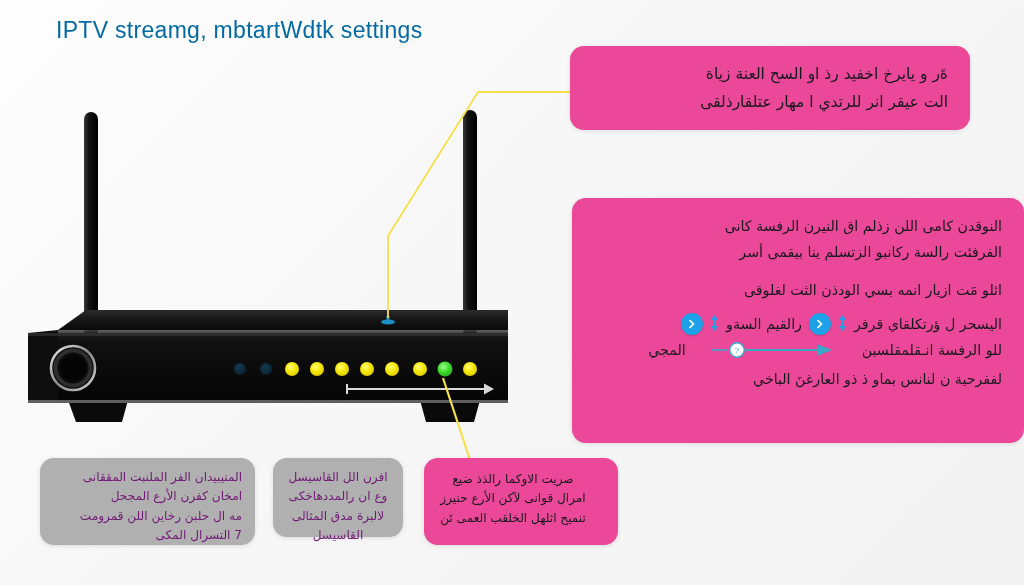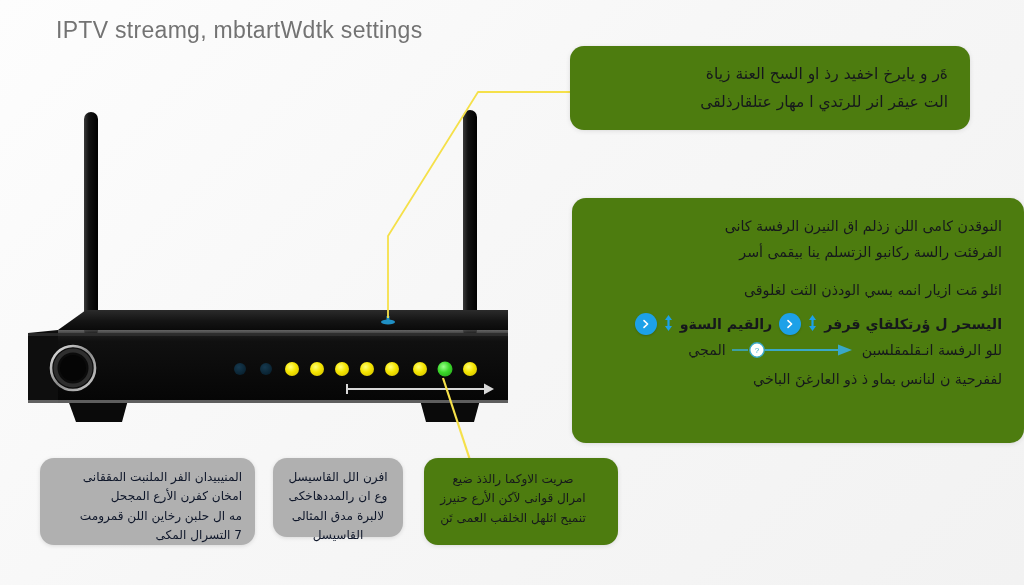--- a/index.html
+++ b/index.html
@@ -8,31 +8,31 @@
     background:linear-gradient(135deg,#fdfdfd 0%,#f7f7f7 45%,#f2f2f2 100%);
     font-family:"Liberation Sans","DejaVu Sans",sans-serif;
     overflow:hidden;position:relative;
   }
   #stage{position:absolute;inset:0;}
 
   
   .page-title{
     position:absolute;left:56px;top:17px;
     font-size:23px;font-weight:400;letter-spacing:.3px;
-    color:#737373;white-space:nowrap;
+    color:#0369a1;white-space:nowrap;
   }
 
   
   .layer{position:absolute;left:0;top:0;width:1024px;height:585px;}
   .layer-lines{z-index:3;pointer-events:none;}
   .layer-router{z-index:2;}
 
   
   .callout{
-    position:absolute;background:#4d7c0f;border-radius:14px;
+    position:absolute;background:#ec4899;border-radius:14px;
     box-shadow:0 1px 5px rgba(0,0,0,.10),0 0 1px rgba(0,0,0,.08);
     z-index:5;box-sizing:border-box;
   }
   .callout.gray{background:#b0b0b0;box-shadow:0 1px 4px rgba(0,0,0,.12);}
 
   .rtl{
     direction:rtl;text-align:right;unicode-bidi:bidi-override;
     font-family:"DejaVu Sans","Liberation Sans",sans-serif;
     color:#16181c;
   }
@@ -40,38 +40,38 @@
     font-family:"DejaVu Sans","Liberation Sans",sans-serif;}
 
   #callout-top{left:570px;top:46px;width:400px;height:84px;padding:14px 22px 0 22px;}
   #callout-top .rtl{font-size:15.5px;line-height:1.82;}
 
   #callout-main{left:572px;top:198px;width:452px;height:245px;padding:16px 22px 0 20px;}
   #callout-main .para{font-size:14.2px;line-height:1.80;margin:0 0 13px 0;}
   #callout-main .para.tight{margin-bottom:9px;}
 
   
-  .ctl-row{display:flex;align-items:center;justify-content:flex-end;gap:7px;margin:0 0 6px 0;font-weight:bold;}
+  .ctl-row{display:flex;align-items:center;justify-content:flex-end;gap:7px;margin:0 0 6px 0;}
   .ctl-row .txt{font-size:14.2px;line-height:1.6;}
   .chev{
     width:22px;height:22px;border-radius:50%;background:#1da1e8;
     display:inline-flex;align-items:center;justify-content:center;flex:0 0 auto;
     box-shadow:0 1px 2px rgba(0,0,0,.18);
   }
   .updown{color:#1da1e8;font-size:15px;line-height:1;font-weight:bold;flex:0 0 auto;}
 
   
-  .slider-row{display:flex;align-items:center;justify-content:flex-end;gap:4px;margin:2px 0 8px 0;}
+  .slider-row{display:flex;align-items:center;justify-content:flex-end;gap:24px;margin:2px 0 8px 0;}
   .slider-row .txt{font-size:14.2px;}
 
   #callout-b1{left:40px;top:458px;width:215px;height:87px;padding:10px 13px 0 13px;}
   #callout-b2{left:273px;top:458px;width:130px;height:79px;padding:10px 10px 0 10px;}
   #callout-b3{left:424px;top:458px;width:194px;height:87px;padding:12px 16px 0 0;}
   .bot-txt{font-size:12.1px;line-height:1.60;}
-  #callout-b1 .bot-txt,#callout-b2 .bot-txt{color:#0f172a;}
+  #callout-b1 .bot-txt,#callout-b2 .bot-txt{color:#701a75;}
   #callout-b3 .bot-txt{color:#16181c;}
 </style>
 </head>
 <body>
 
 <div id="stage">
 
   <div class="page-title">IPTV streamg, mbtartWdtk settings</div>
 
   <svg class="layer layer-router" viewBox="0 0 1024 585">

